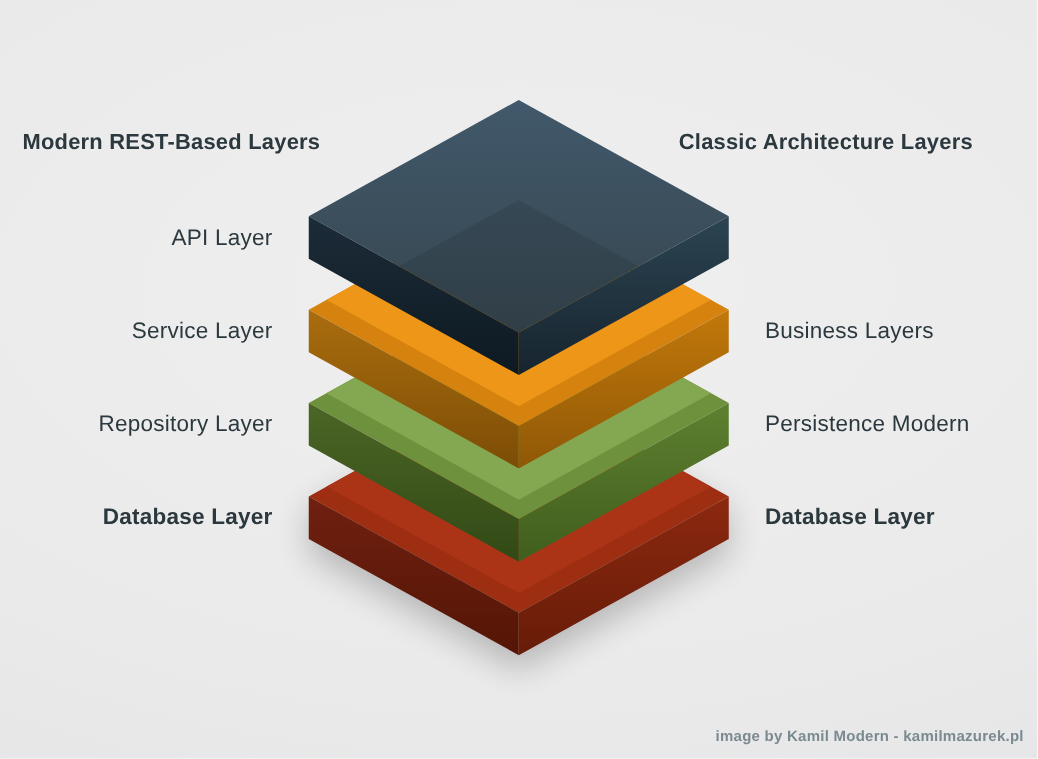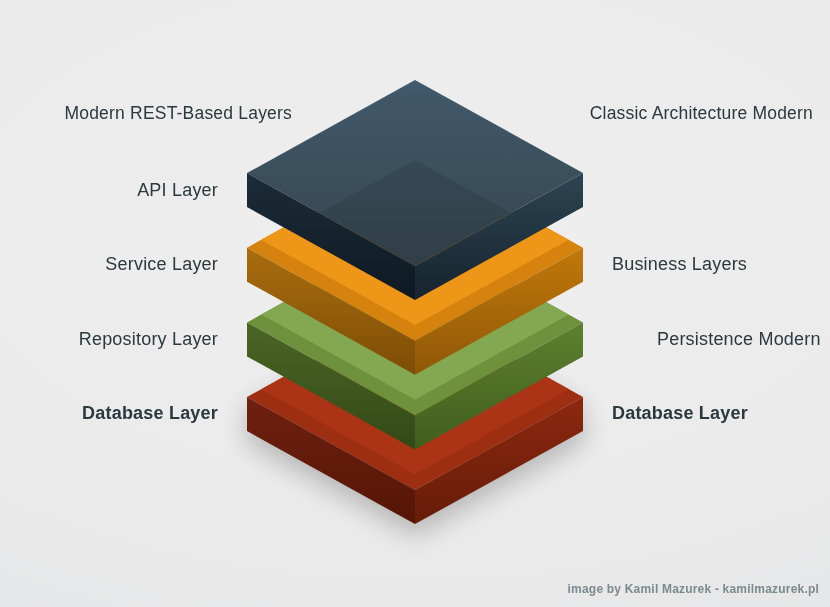--- a/index.html
+++ b/index.html
@@ -7,31 +7,31 @@
     position:relative;
     width:830px;height:607px;
     overflow:hidden;
     background:radial-gradient(ellipse 120% 90% at 50% 38%, #efefef 0%, #eaeaeb 60%, #e2e3e4 100%);
     font-family:"Liberation Sans", sans-serif;
     -webkit-font-smoothing:antialiased;
   }
   .stack-svg{position:absolute;left:0;top:0;}
   .hdr{
     position:absolute;top:100px;height:26px;line-height:26px;
-    text-align:right;font-size:17.5px;font-weight:400;color:#2b383e;letter-spacing:.2px;
+    text-align:left;font-size:17.5px;font-weight:700;color:#2b383e;letter-spacing:.2px;
   }
   .hdr-left{left:18px;width:274px;}
   .hdr-right{left:543px;width:270px;}
   .side-label{
     position:absolute;height:22px;line-height:22px;
     font-size:18px;font-weight:400;color:#2b383e;letter-spacing:.2px;white-space:nowrap;
   }
   .side-label.l{right:612px;text-align:right;}
   .side-label.r{left:612px;text-align:left;}
-  .row0{top:179px;} .row1{top:253px;} .row2{top:328px;margin-left:45px;} .row3{top:402px;font-weight:bold;}
+  .row0{top:179px;} .row1{top:253px;} .row2{top:328px;} .row3{top:402px;font-weight:bold;}
   .stack-label{
     position:absolute;left:305px;top:141px;width:220px;
     text-align:center;color:#f3f6f6;font-size:16.5px;line-height:21px;font-weight:500;
     white-space:pre-line;letter-spacing:.3px;
   }
   .attribution{
     position:absolute;right:11px;top:582px;
     font-size:12px;font-weight:bold;color:#7b8a90;letter-spacing:.2px;
   }
 </style>
@@ -112,28 +112,28 @@
       </g>
       <g>
         <polygon points="415,80 583,173 415,266 247,173" fill="url(#t0)"></polygon>
         <polygon points="415,159.98000000000002 510.76,212.99 415,266 319.24,212.99" fill="#000" opacity="0.09"></polygon>
         <polygon points="247,173 415,266 415,300 247,207" fill="url(#l0)"></polygon>
         <polygon points="415,266 583,173 583,207 415,300" fill="url(#r0)"></polygon>
       </g>
     </svg>
 
   <div class="hdr hdr-left">Modern REST-Based Layers</div>
-  <div class="hdr hdr-right">Classic Architecture Modern</div>
+  <div class="hdr hdr-right">Classic Architecture Layers</div>
 
   <div class="side-label l row0">API Layer</div>
 
   <div class="side-label l row1">Service Layer</div>
   <div class="side-label r row1">Business Layers</div>
 
   <div class="side-label l row2">Repository Layer</div>
   <div class="side-label r row2">Persistence Modern</div>
 
   <div class="side-label l row3">Database Layer</div>
   <div class="side-label r row3">Database Layer</div>
 
 
-  <div class="attribution">image by Kamil Mazurek - kamilmazurek.pl</div>
+  <div class="attribution">image by Kamil Modern - kamilmazurek.pl</div>
 </div>
 
 </body></html>

